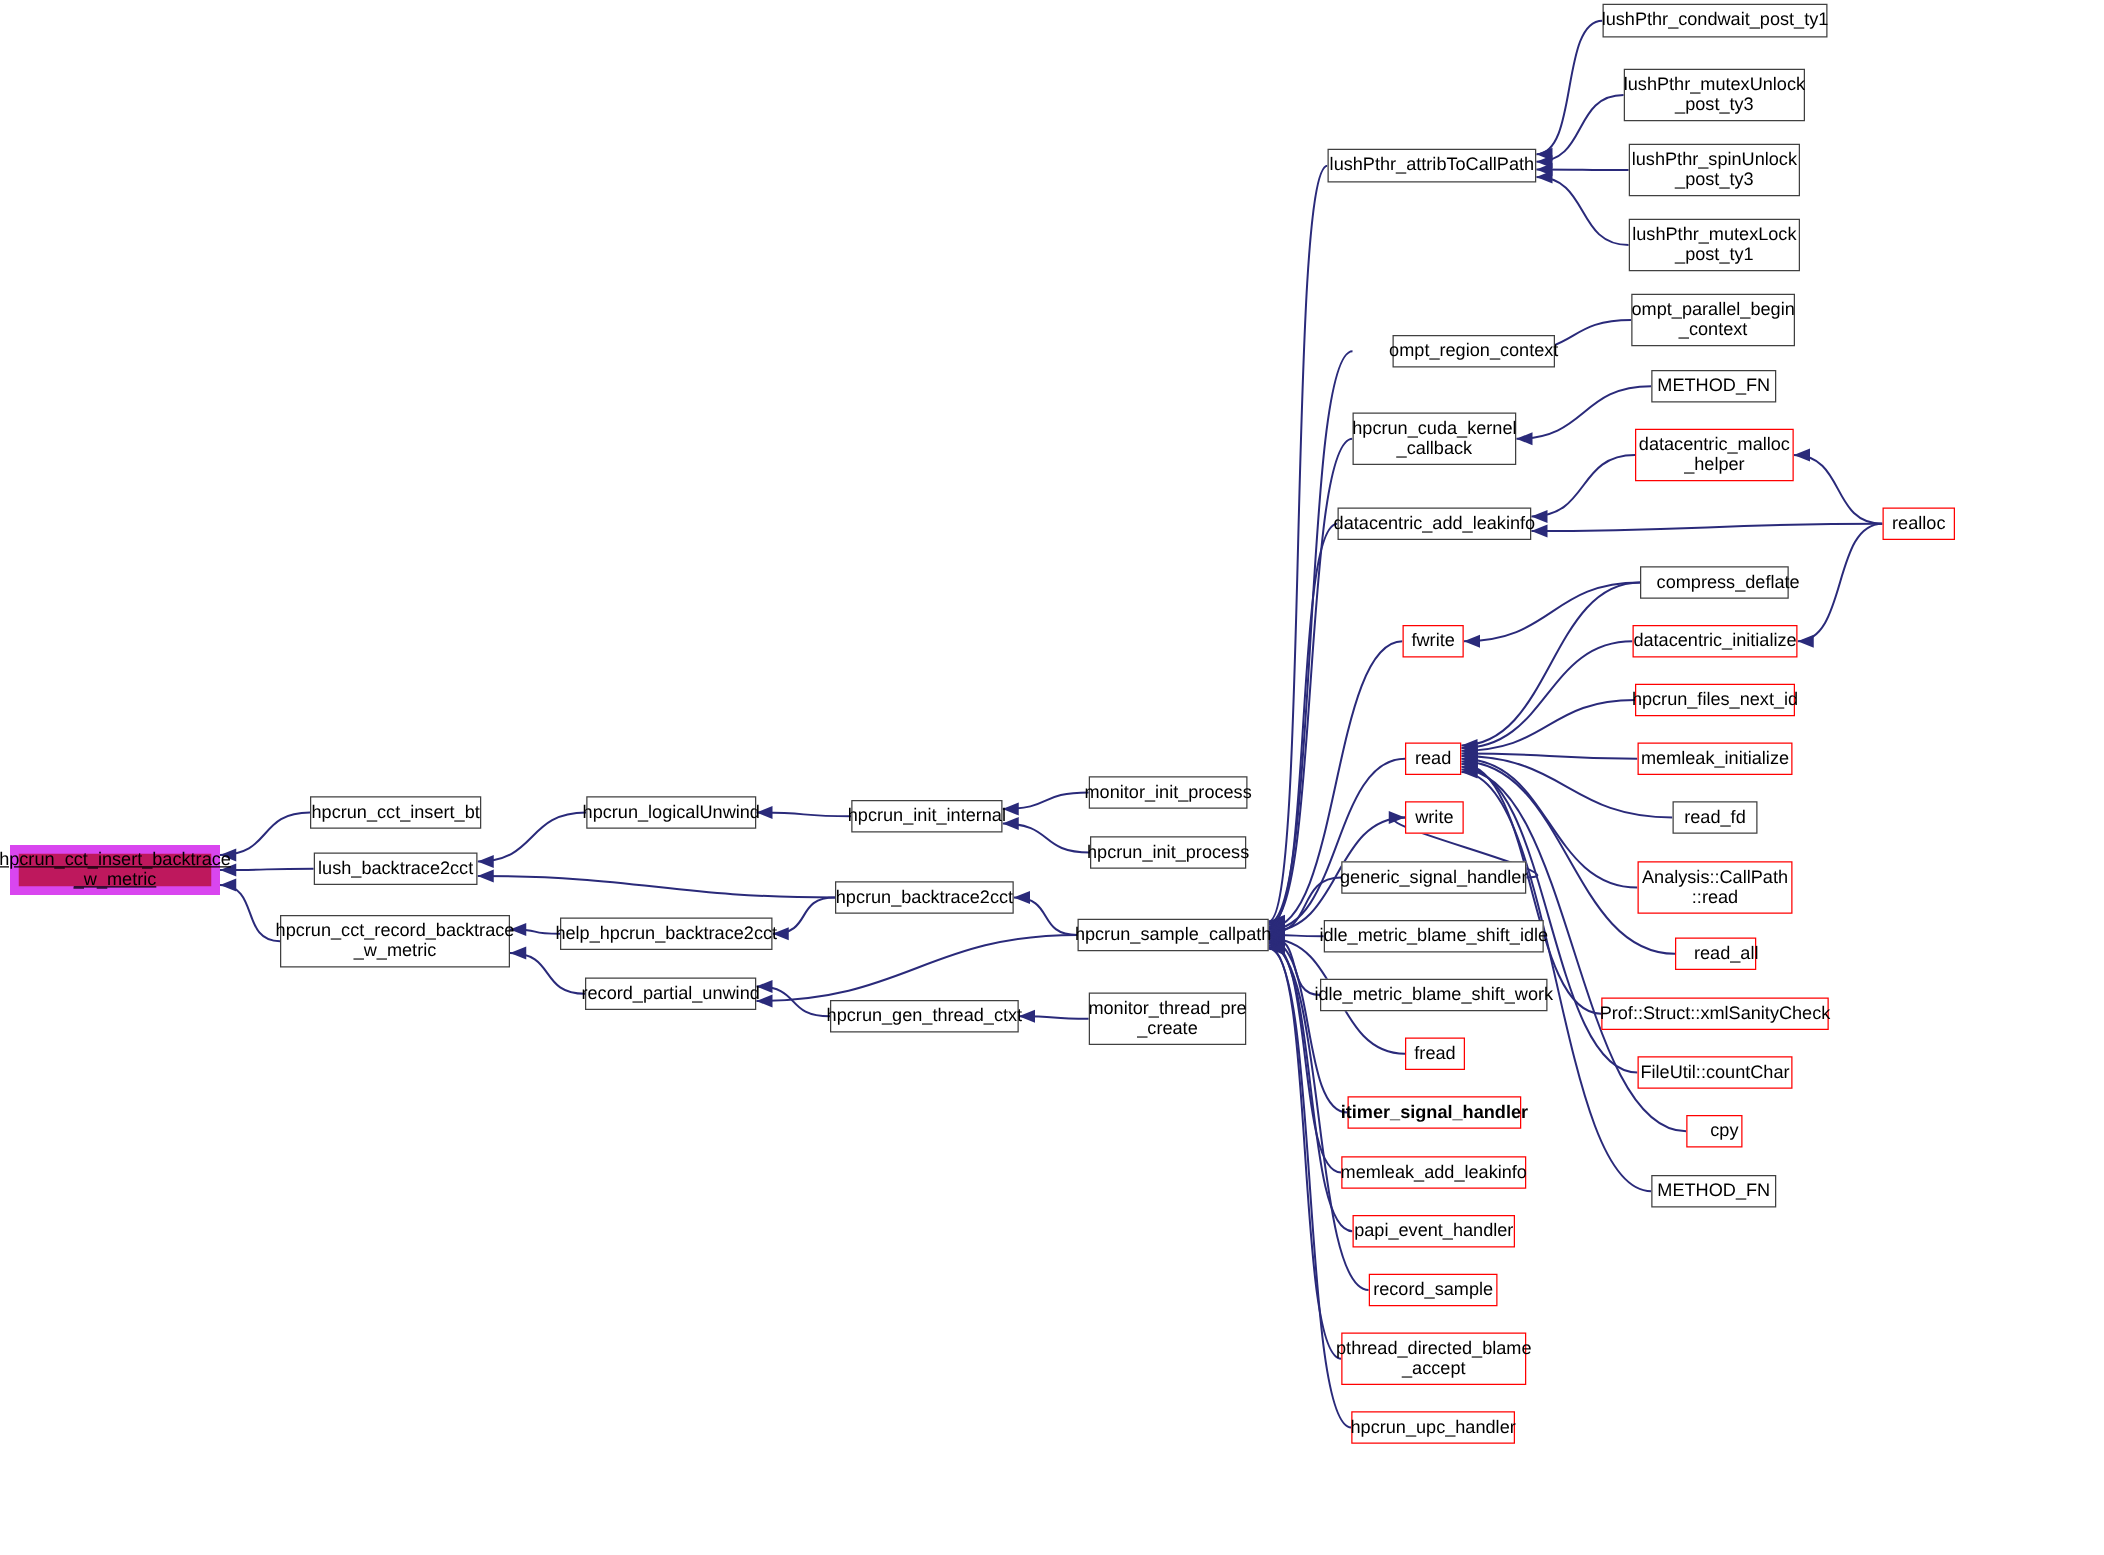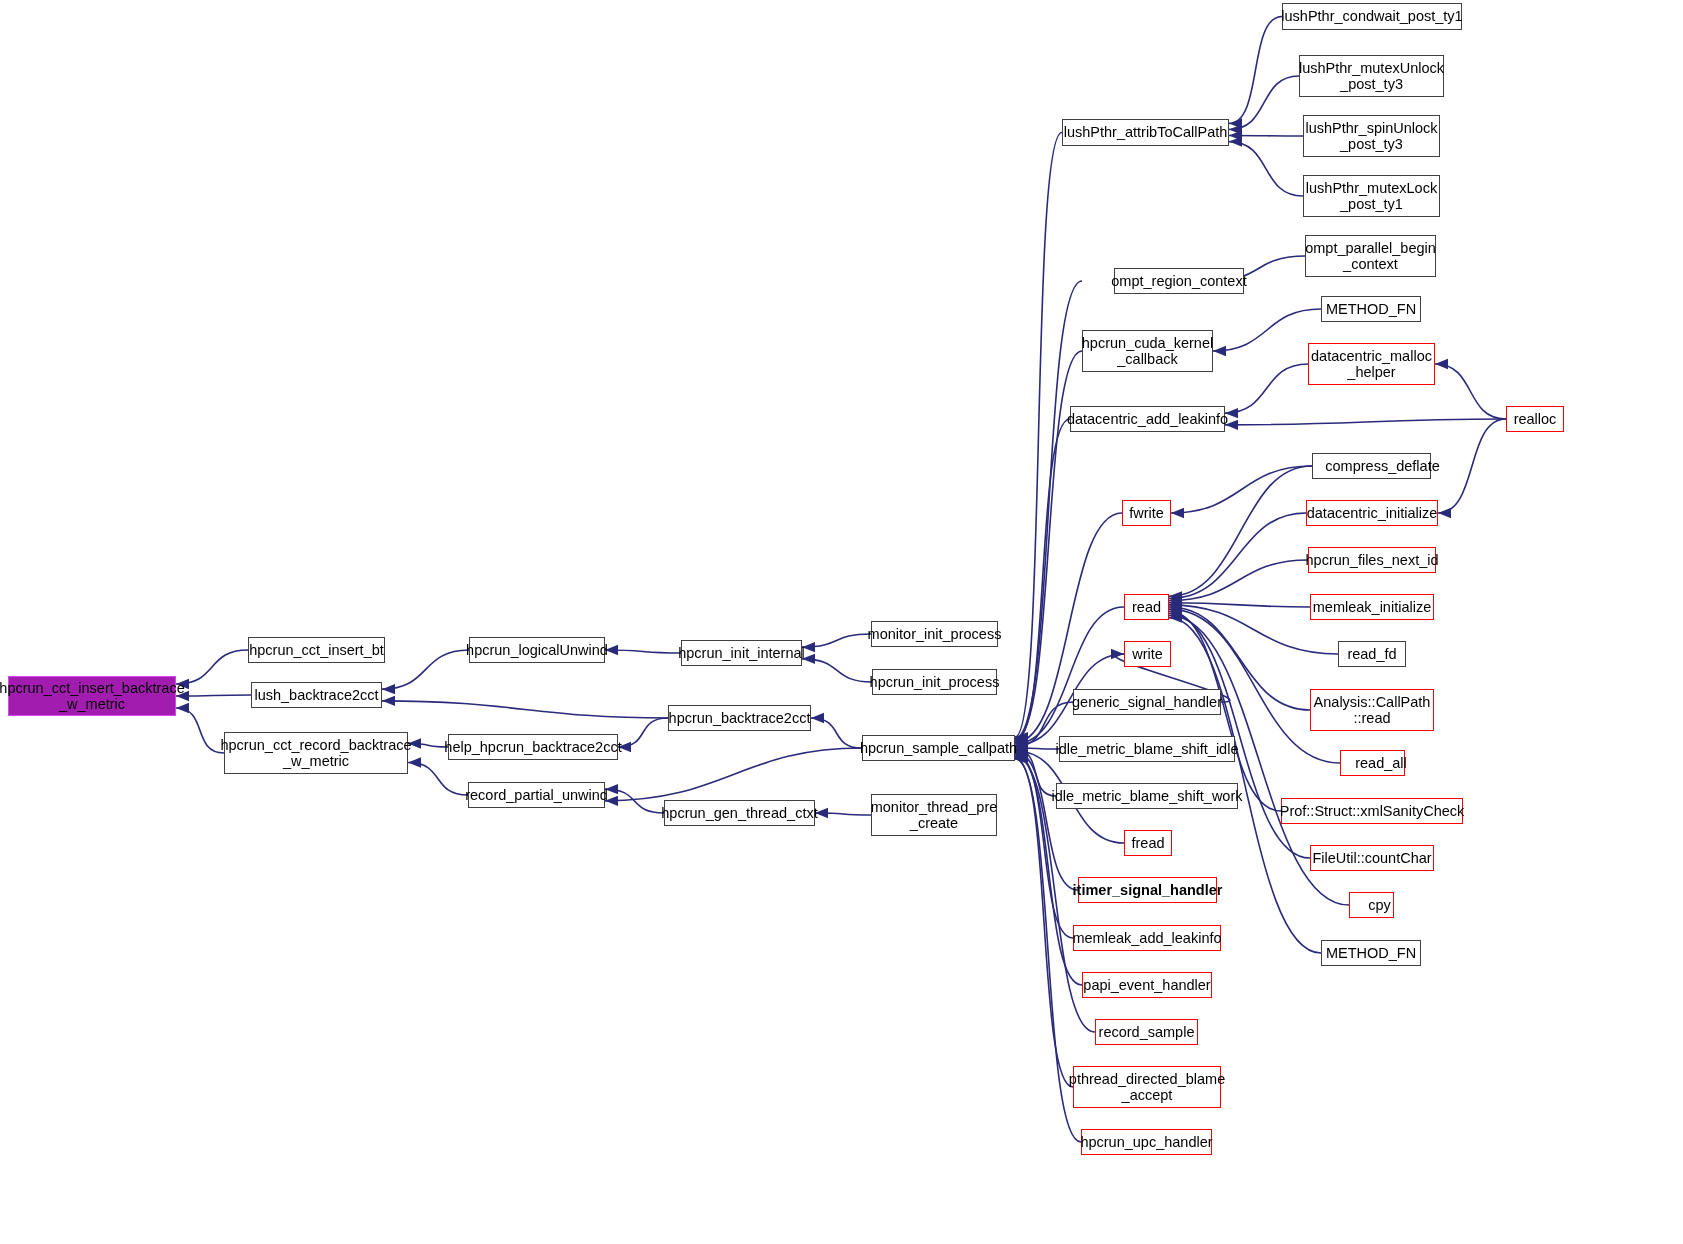--- a/index.html
+++ b/index.html
@@ -5,21 +5,21 @@
 <style>
   html,body{margin:0;padding:0;background:#ffffff;}
   #canvas{position:relative;width:1683px;height:1244px;background:#ffffff;
           font-family:"Liberation Sans","DejaVu Sans",sans-serif;overflow:hidden;}
   #edges{position:absolute;left:0;top:0;width:1683px;height:1244px;}
   .node{position:absolute;box-sizing:border-box;display:flex;align-items:center;
         justify-content:center;text-align:center;background:#ffffff;
         border:1px solid #404040;font-size:14.5px;color:#000000;line-height:1.12;
         padding:0 4px;white-space:pre-line;z-index:5;}
   .node.red{border:1px solid #ff0000;}
-  .node.hl{background:#a21caf;border:1px solid #d946ef;}
+  .node.hl{background:#be185d;border:7px solid #d946ef;text-decoration:underline;}
 </style>
 </head>
 <body>
 
 <div id="canvas">
   <svg id="edges" viewBox="0 0 1683 1244" xmlns="http://www.w3.org/2000/svg">
       <path d="M 248 650 C 205.76 650, 218.24 684, 176 684" fill="none" stroke="#2a2a7a" stroke-width="1.6"></path>
       <polygon points="176,684 189,678.8 189,689.2" fill="#2a2a7a"></polygon>
       <path d="M 251 695 C 207.5 695, 219.5 696, 176 696" fill="none" stroke="#2a2a7a" stroke-width="1.6"></path>
       <polygon points="176,696 189,690.8 189,701.2" fill="#2a2a7a"></polygon>

